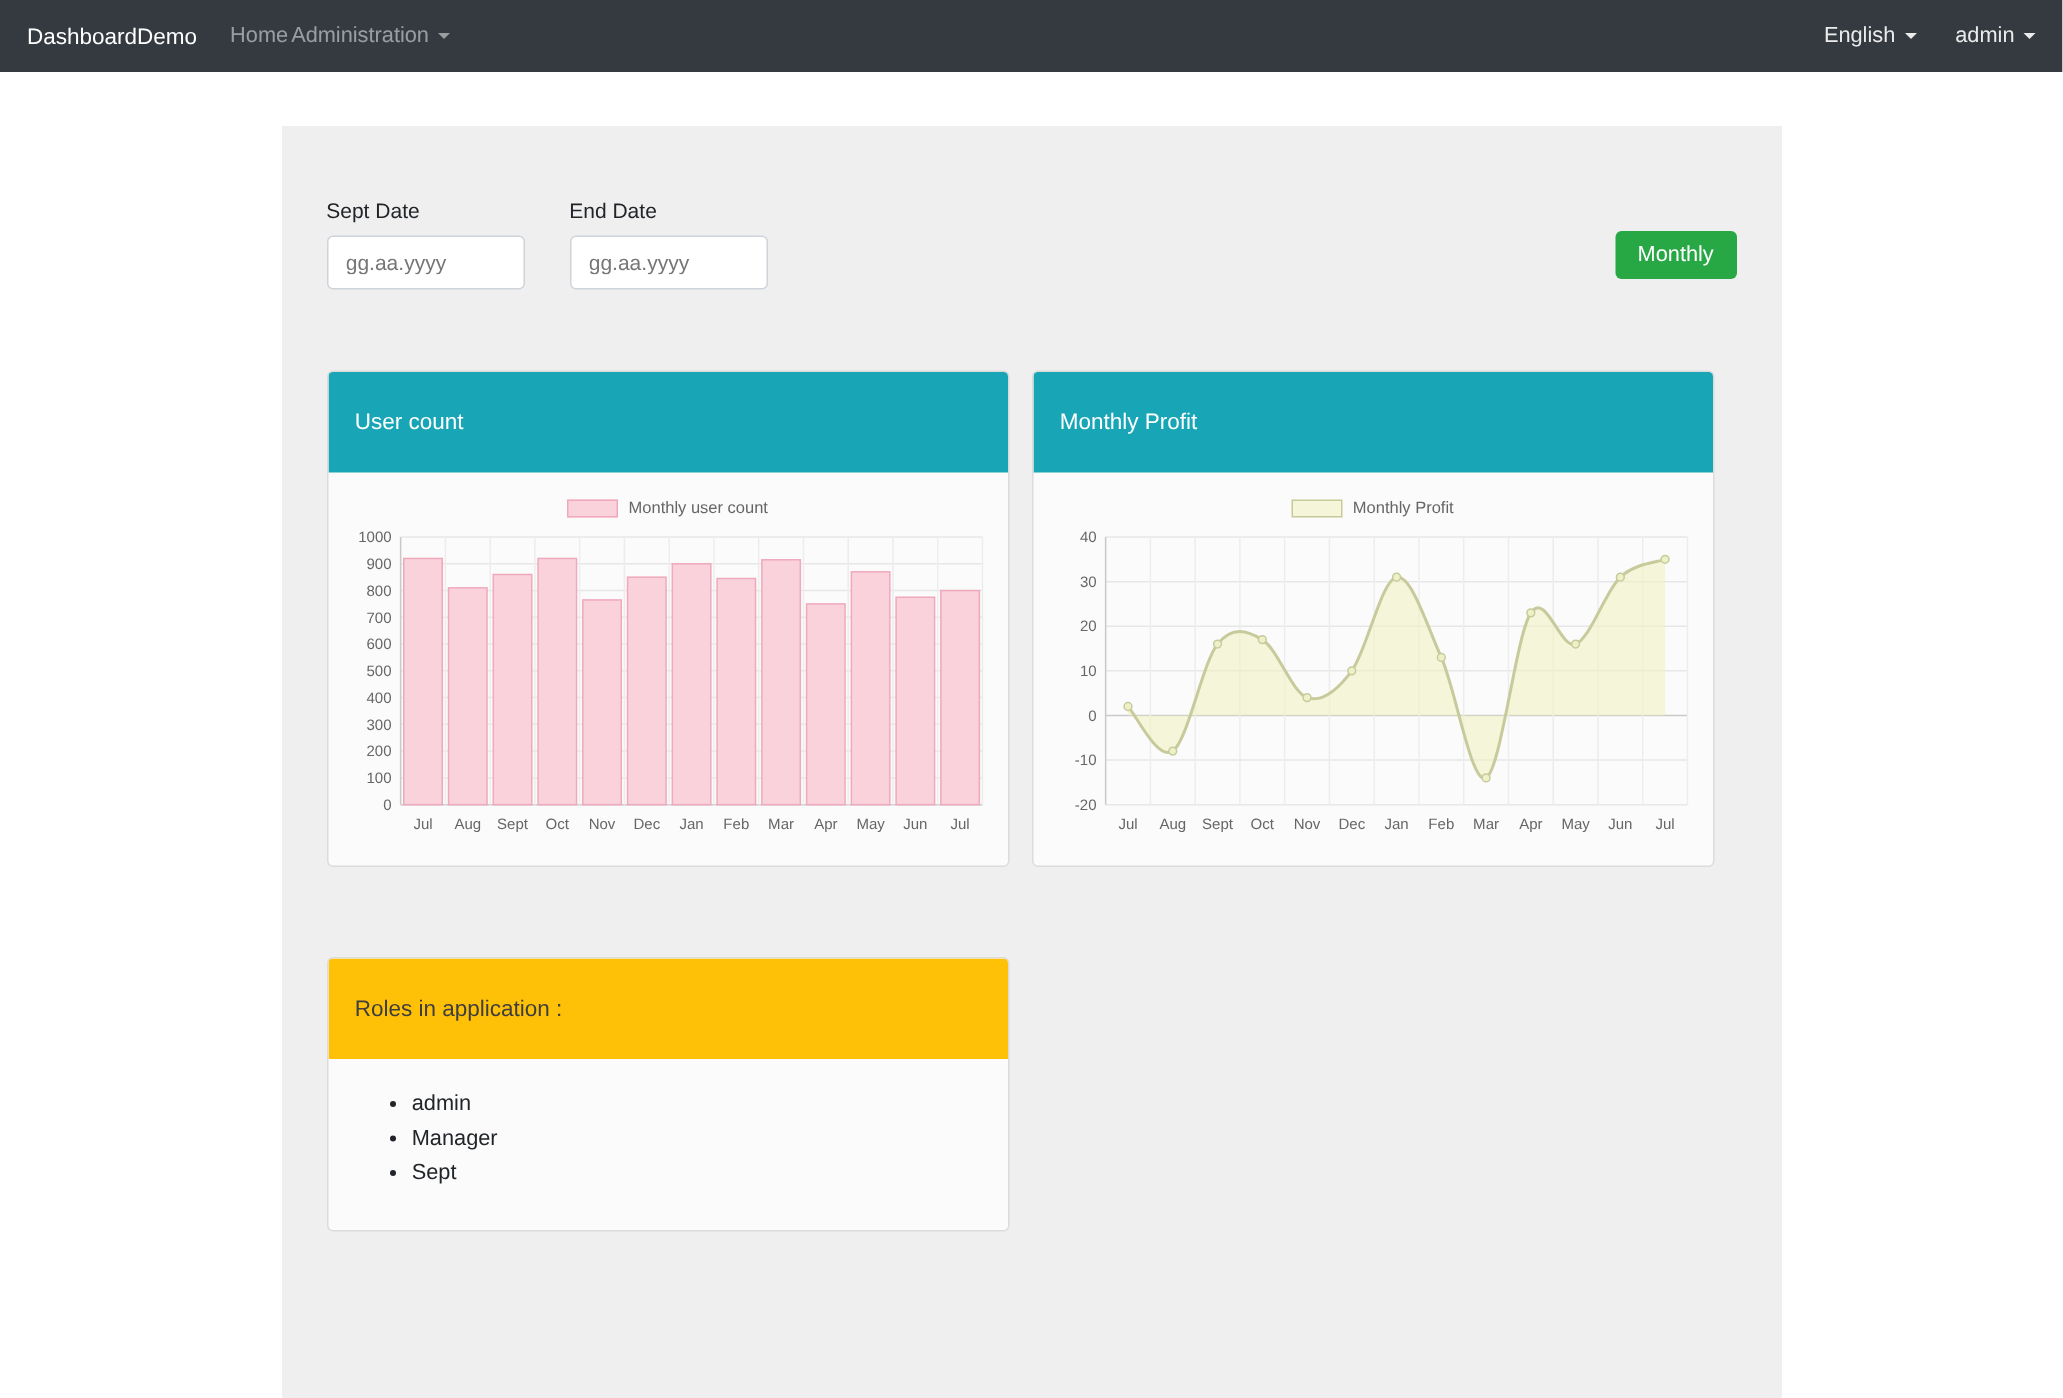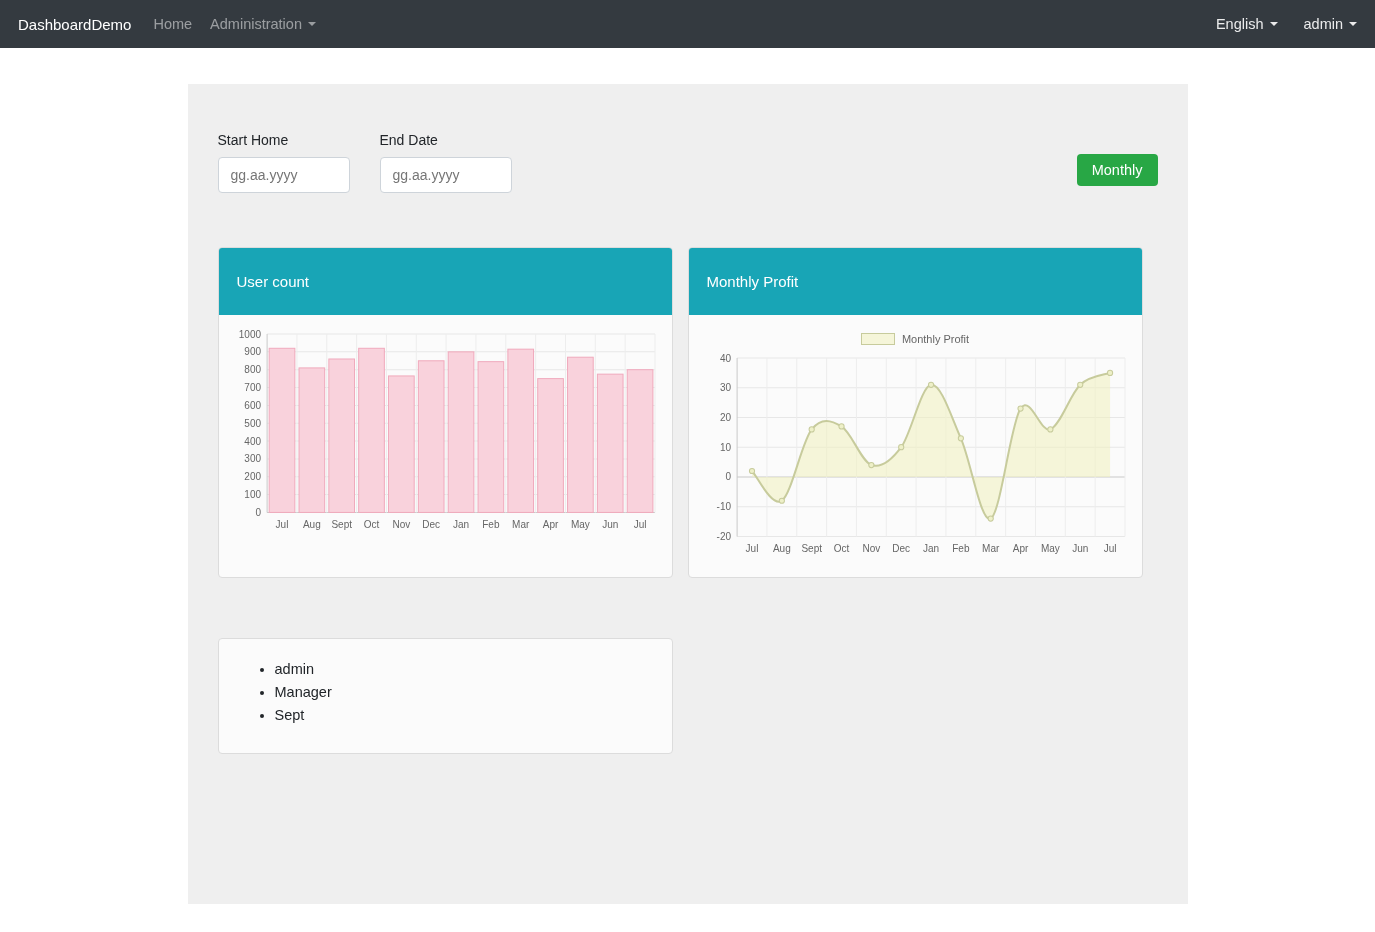--- a/index.html
+++ b/index.html
@@ -4,21 +4,21 @@
 <style>
   * { box-sizing: border-box; }
   html, body { margin: 0; padding: 0; background: #ffffff; font-family: "Liberation Sans", sans-serif; }
 
   
   .navbar {
     height: 48px; background: var(--navbar-bg, #343a40);
     display: flex; align-items: center; padding: 0 18px;
   }
   .brand { color: #fff; font-size: 15px; text-decoration: none; margin-right: 22px; cursor: pointer; }
-  .nav-links { display: flex; align-items: center; gap: 18px; }
+  .nav-links { display: flex; align-items: center; gap: 2px; }
   .nav-link { color: rgba(255,255,255,0.5); font-size: 14.5px; text-decoration: none; cursor: pointer; display: inline-flex; align-items: center; }
   .nav-right { margin-left: auto; display: flex; align-items: flex-end; gap: 26px; }
   .nav-right .nav-link { color: rgba(255,255,255,0.9); }
   .caret {
     display: inline-block; width: 0; height: 0; margin-left: 6px;
     border-left: 4px solid transparent; border-right: 4px solid transparent;
     border-top: 4px solid currentColor;
   }
 
   
@@ -93,35 +93,39 @@
       <span>admin</span>
       <span class="caret"></span>
     </a>
   </div>
 </nav>
 
 <main class="container">
 
   <div class="filter-row">
     <div class="form-group">
-      <label class="form-label">Start Home</label>
+      <label class="form-label">Sept Date</label>
       <input class="date-input" type="text" placeholder="gg.aa.yyyy" style="">
     </div>
     <div class="form-group">
       <label class="form-label">End Date</label>
       <input class="date-input" type="text" placeholder="gg.aa.yyyy" style="">
     </div>
     <button class="refresh-btn">Monthly</button>
   </div>
 
   <div class="panels-row">
 
     <section class="panel">
       <header class="panel-head teal">User count</header>
       <div class="panel-body">
+        <div class="chart-legend">
+          <span class="swatch" id="swatch-bar" style="background: rgb(249, 210, 220); border-color: rgb(240, 169, 188);"></span>
+          <span>Monthly user count</span>
+        </div>
         <div class="chart" id="chart-bar">
             <svg viewBox="0 0 432 210">
               <line x1="38" x2="425" y1="185" y2="185" stroke="#c9c9c9" stroke-width="1"></line>
               <text x="32" y="188.5" text-anchor="end" font-size="10" fill="#666">0</text>
               <line x1="38" x2="425" y1="167.20000000000002" y2="167.20000000000002" stroke="#e7e7e7" stroke-width="1"></line>
               <text x="32" y="170.70000000000002" text-anchor="end" font-size="10" fill="#666">100</text>
               <line x1="38" x2="425" y1="149.4" y2="149.4" stroke="#e7e7e7" stroke-width="1"></line>
               <text x="32" y="152.9" text-anchor="end" font-size="10" fill="#666">200</text>
               <line x1="38" x2="425" y1="131.6" y2="131.6" stroke="#e7e7e7" stroke-width="1"></line>
               <text x="32" y="135.1" text-anchor="end" font-size="10" fill="#666">300</text>
@@ -250,20 +254,21 @@
               <circle cx="380.34615384615387" cy="33.7" r="2.6" fill="#eef0c8" stroke="#c7cb9c" stroke-width="1"></circle>
               <circle cx="410.11538461538464" cy="21.83333333333334" r="2.6" fill="#eef0c8" stroke="#c7cb9c" stroke-width="1"></circle>
             </svg>
           </div>
       </div>
     </section>
 
   </div>
 
   <section class="panel roles-panel">
+    <header class="panel-head yellow">Roles in application :</header>
     <div class="roles-body">
       <ul id="roles-list">
           <li>admin</li>
           <li>Manager</li>
           <li>Sept</li>
         </ul>
     </div>
   </section>
 
 </main>

